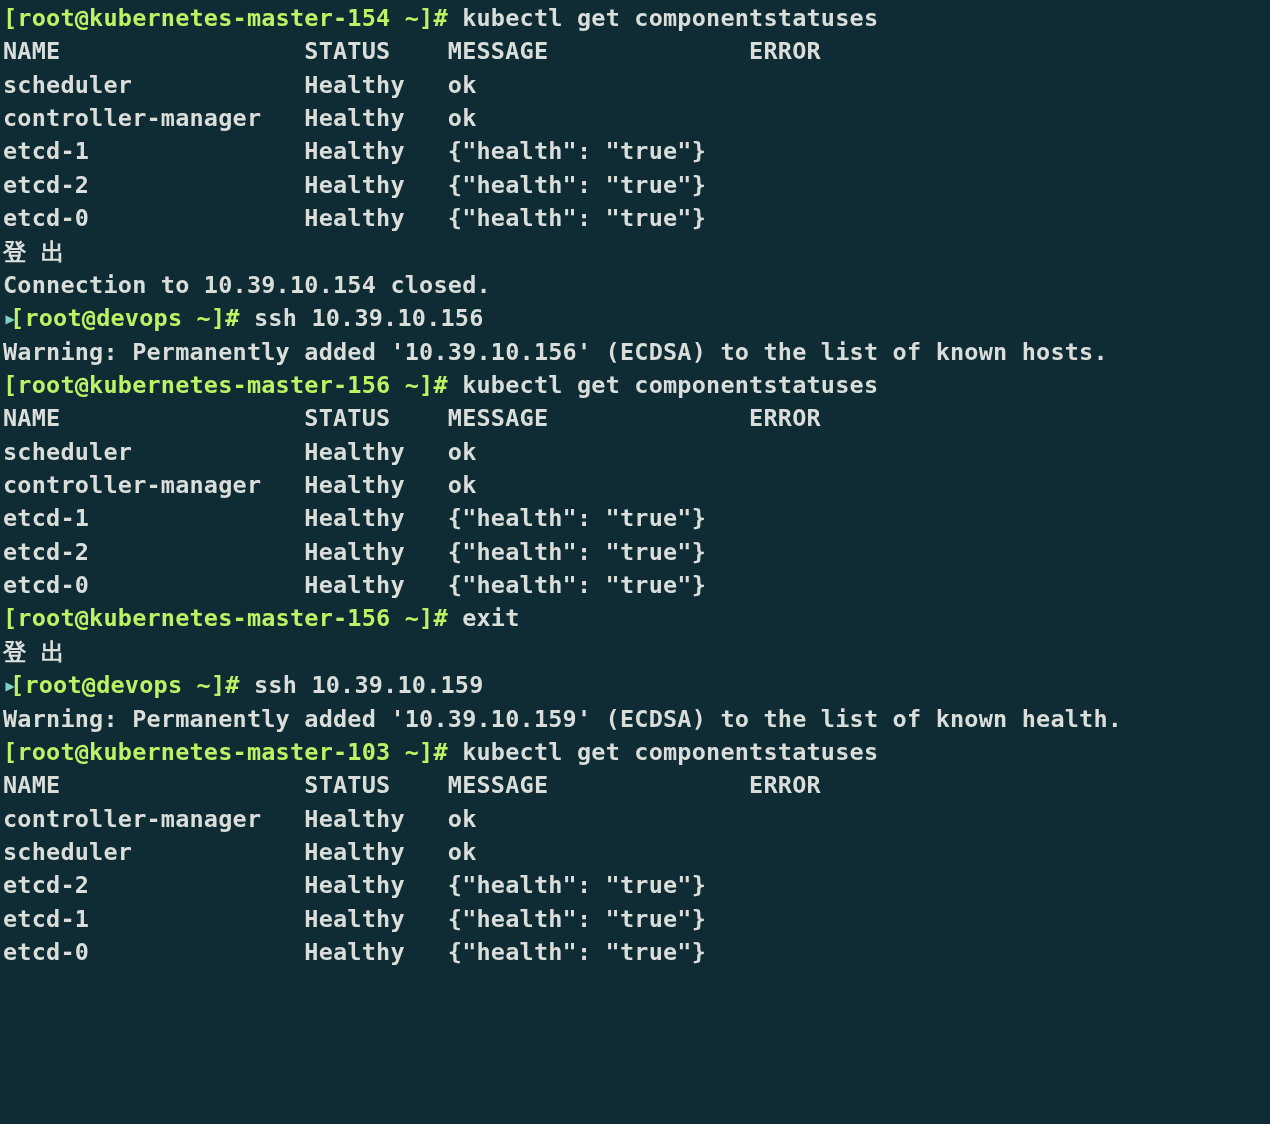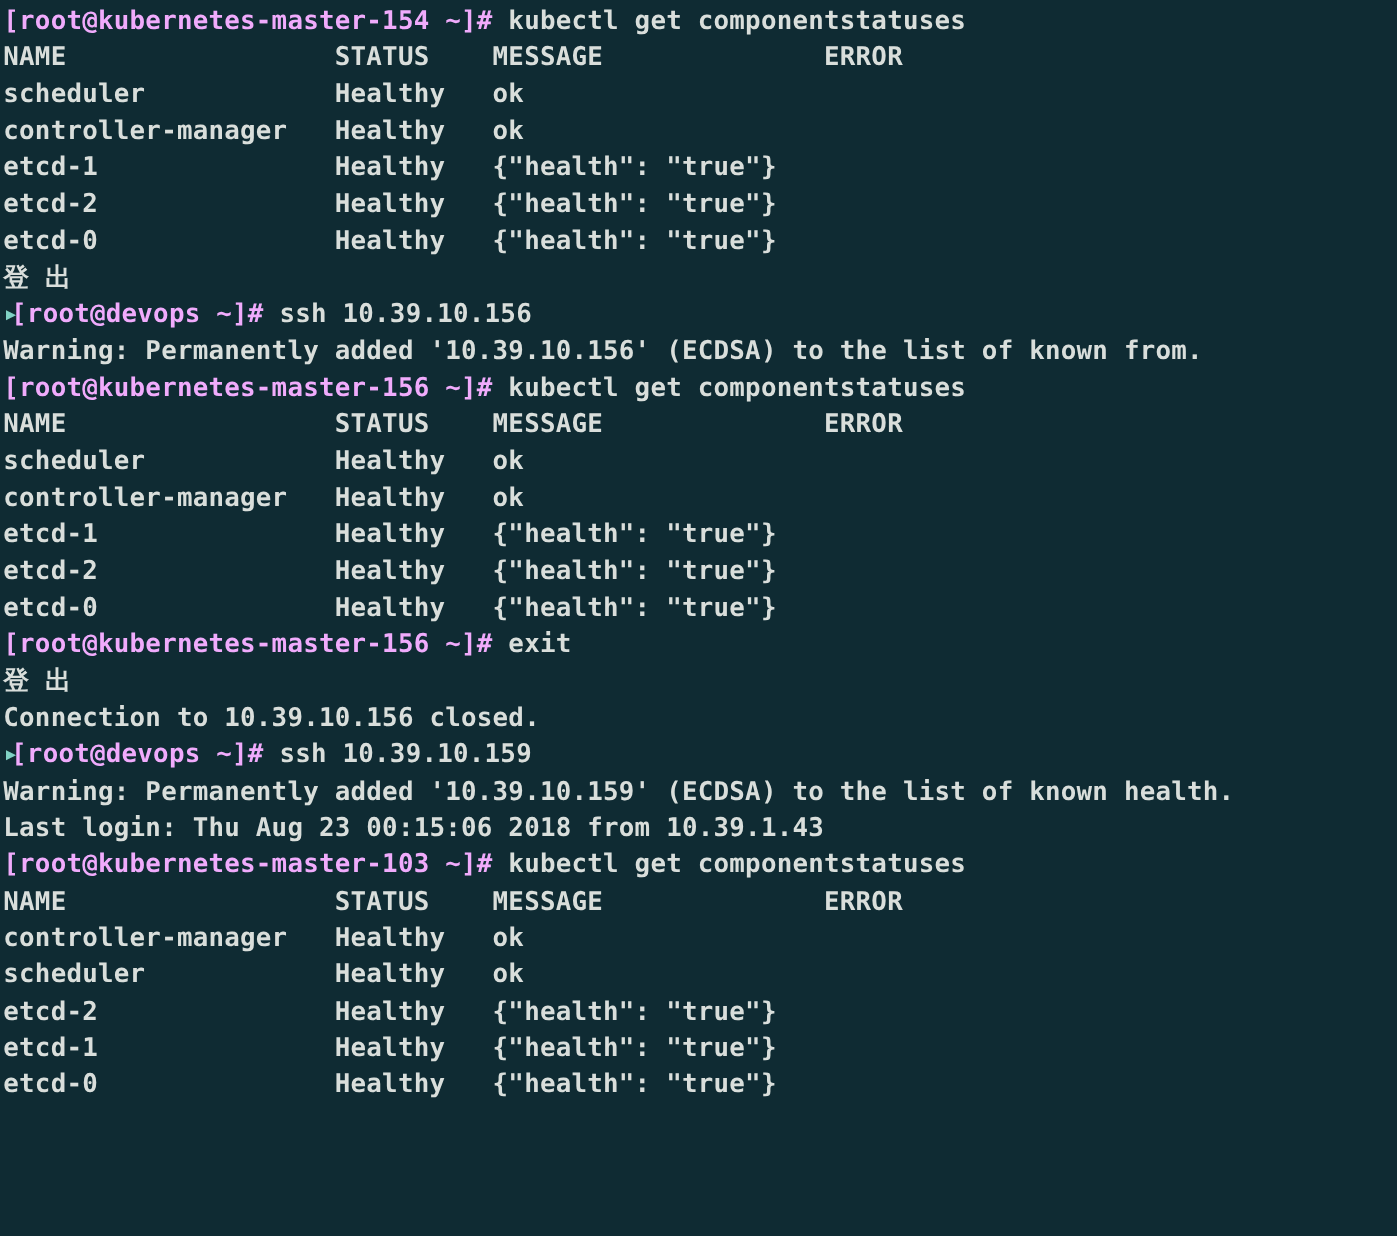--- a/index.html
+++ b/index.html
@@ -8,50 +8,49 @@
       color: #d9dedb;
       font-family: "Menlo", "Consolas", "DejaVu Sans Mono", monospace;
       font-size: 23.5px;
       font-weight: bold;
       line-height: 1.42;
       padding: 2px 3px;
       width: 1270px;
       letter-spacing: 0.2px;
     }
     .line { white-space: pre; }
-    .prompt-green { color: #f0abfc; }
+    .prompt-green { color: #bef264; }
     .sel-caret { color: #7fd1c4; display:inline-block; width:0.5ch; }
   </style>
 </head>
 <body>
 
 <div id="terminal">
     <div class="line"><span class="prompt-green">[root@kubernetes-master-154 ~]#</span><span> kubectl get componentstatuses</span></div>
     <div class="line"><span>NAME                 STATUS    MESSAGE              ERROR</span></div>
     <div class="line"><span>scheduler            Healthy   ok</span></div>
     <div class="line"><span>controller-manager   Healthy   ok</span></div>
     <div class="line"><span>etcd-1               Healthy   {"health": "true"}</span></div>
     <div class="line"><span>etcd-2               Healthy   {"health": "true"}</span></div>
     <div class="line"><span>etcd-0               Healthy   {"health": "true"}</span></div>
     <div class="line"><span>登 出</span></div>
+    <div class="line"><span>Connection to 10.39.10.154 closed.</span></div>
     <div class="line"><span class="sel-caret">▸</span><span class="prompt-green">[root@devops ~]#</span><span> ssh 10.39.10.156</span></div>
-    <div class="line"><span>Warning: Permanently added '10.39.10.156' (ECDSA) to the list of known from.</span></div>
+    <div class="line"><span>Warning: Permanently added '10.39.10.156' (ECDSA) to the list of known hosts.</span></div>
     <div class="line"><span class="prompt-green">[root@kubernetes-master-156 ~]#</span><span> kubectl get componentstatuses</span></div>
     <div class="line"><span>NAME                 STATUS    MESSAGE              ERROR</span></div>
     <div class="line"><span>scheduler            Healthy   ok</span></div>
     <div class="line"><span>controller-manager   Healthy   ok</span></div>
     <div class="line"><span>etcd-1               Healthy   {"health": "true"}</span></div>
     <div class="line"><span>etcd-2               Healthy   {"health": "true"}</span></div>
     <div class="line"><span>etcd-0               Healthy   {"health": "true"}</span></div>
     <div class="line"><span class="prompt-green">[root@kubernetes-master-156 ~]#</span><span> exit</span></div>
     <div class="line"><span>登 出</span></div>
-    <div class="line"><span>Connection to 10.39.10.156 closed.</span></div>
     <div class="line"><span class="sel-caret">▸</span><span class="prompt-green">[root@devops ~]#</span><span> ssh 10.39.10.159</span></div>
     <div class="line"><span>Warning: Permanently added '10.39.10.159' (ECDSA) to the list of known health.</span></div>
-    <div class="line"><span>Last login: Thu Aug 23 00:15:06 2018 from 10.39.1.43</span></div>
     <div class="line"><span class="prompt-green">[root@kubernetes-master-103 ~]#</span><span> kubectl get componentstatuses</span></div>
     <div class="line"><span>NAME                 STATUS    MESSAGE              ERROR</span></div>
     <div class="line"><span>controller-manager   Healthy   ok</span></div>
     <div class="line"><span>scheduler            Healthy   ok</span></div>
     <div class="line"><span>etcd-2               Healthy   {"health": "true"}</span></div>
     <div class="line"><span>etcd-1               Healthy   {"health": "true"}</span></div>
     <div class="line"><span>etcd-0               Healthy   {"health": "true"}</span></div>
   </div>
 
 </body></html>

